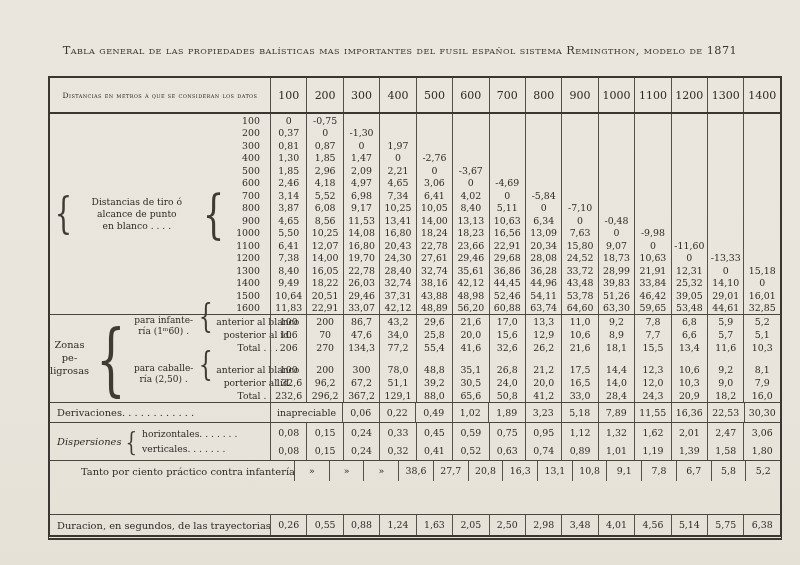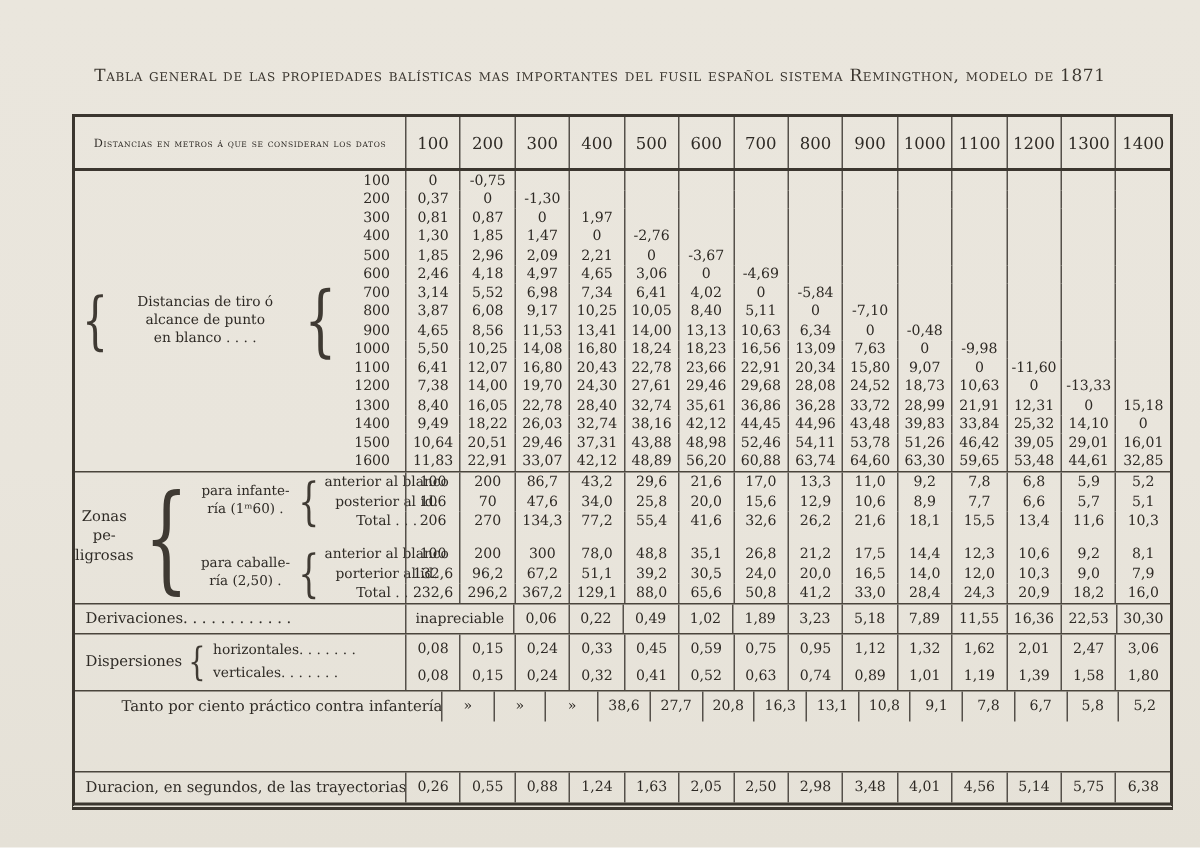--- a/index.html
+++ b/index.html
@@ -50,38 +50,38 @@
   .b1{font-size:42px; transform:scaleX(.65);}
   .b2{font-size:52px; transform:scaleX(.65); margin-right:-4px;}
   .rangecol{width:44px; display:flex; flex-direction:column;}
   .rangecol .cell{border:none; justify-content:flex-end; padding-right:10px;}
   
   .sec-z{height:88px; border-top:1px solid #4a453c;}
   .zonas-label{width:220px; display:flex; align-items:center;}
   .z-name{width:52px; text-align:center; font-size:9.8px; line-height:1.3;}
   .zbig{font-size:78px; transform:scaleX(.6); margin:0 -3px;}
   .z-rest{flex:1; display:flex; flex-direction:column; justify-content:center;}
-  .z-block{height:39px; display:flex; align-items:center;}
+  .z-block{height:39px; display:flex; align-items:flex-start;}
   .zb2{margin-top:9px;}
   .z-sub{width:62px; text-align:center; font-size:9px; line-height:1.25;}
   .zsml{font-size:34px; transform:scaleX(.65);}
   .z-rows{flex:1; display:flex; flex-direction:column;}
   .z-rows .cell{border:none; flex:none; height:13px; font-size:9.2px; justify-content:center;}
   .sec-z .datacells .grow{flex:none; height:13px;}
   .sec-z .datacells .grow:nth-child(4){height:22px;}
   .sec-z .datacells .grow:nth-child(4) .cell{padding-top:9px;}
   
   .rowlab{
     width:220px; display:flex; align-items:center; padding-left:7px;
     box-sizing:border-box; font-size:9.9px; white-space:nowrap;
   }
   .sec-d{height:20px;}
   .sec-disp{height:38px;}
   .disp-label{width:220px; display:flex; align-items:center; padding-left:7px; box-sizing:border-box;}
-  .d-name{font-size:9.9px;}
+  .d-name{font-size:9.9px;font-style:italic;}
   .dbr{font-size:26px; transform:scaleX(.7); margin:0 2px;}
   .d-rows{flex:1; display:flex; flex-direction:column; justify-content:center;}
   .d-rows .cell{border:none; flex:none; height:15px; justify-content:flex-start; font-size:9.2px;}
   .sec-t{height:21px;padding-left:24px;}
   .sec-dur{height:21px;margin-top:33px;}
 </style>
 </head>
 <body>
 
 <div class="page">

